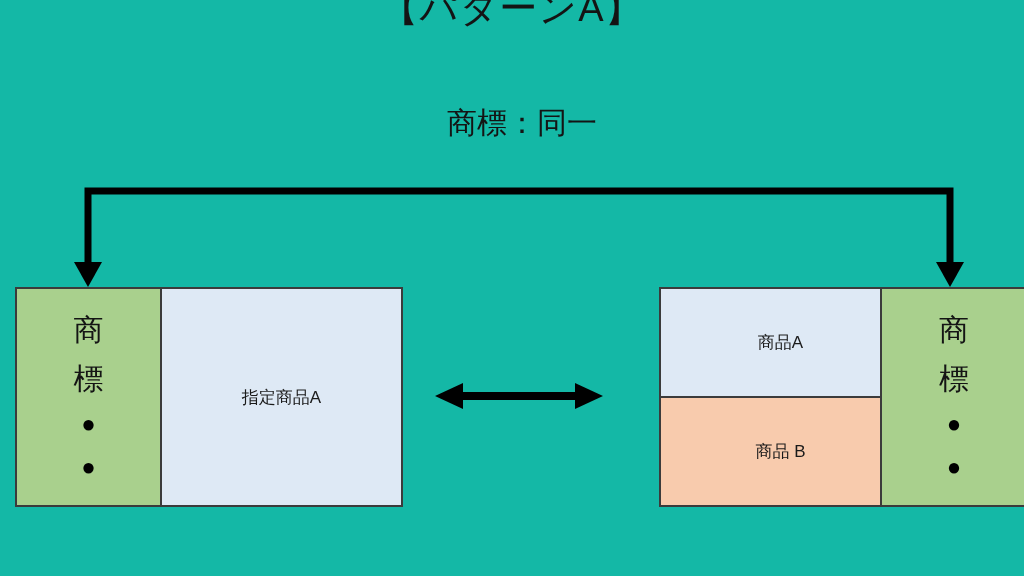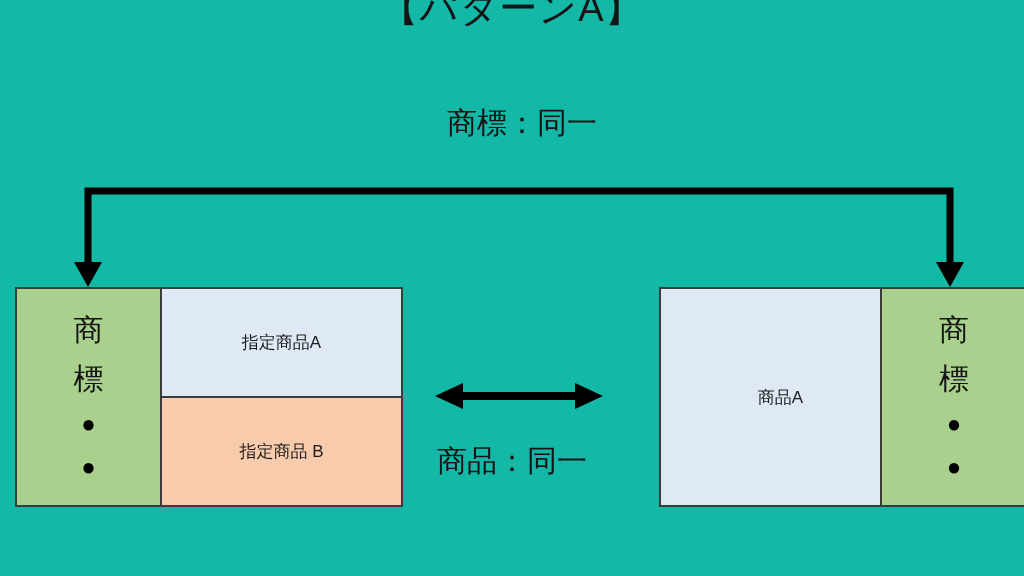--- a/index.html
+++ b/index.html
@@ -70,29 +70,28 @@
 
   <div class="tm-box left">
     <span class="tm-char">商</span>
     <span class="tm-char">標</span>
     <span class="tm-dot">●</span>
     <span class="tm-dot">●</span>
   </div>
 
   <div class="stack left">
     <div class="row c-blue">指定商品A</div>
-    <div class="row c-orange">指定商品 B</div>
   </div>
 
   <div class="stack right">
     <div class="row c-blue">商品A</div>
+    <div class="row c-orange">商品 B</div>
   </div>
 
   <div class="tm-box right">
     <span class="tm-char">商</span>
     <span class="tm-char">標</span>
     <span class="tm-dot">●</span>
     <span class="tm-dot">●</span>
   </div>
 
-  <div class="rel-label bottom">商品：同一</div>
 
 </div>
 
 </body></html>

